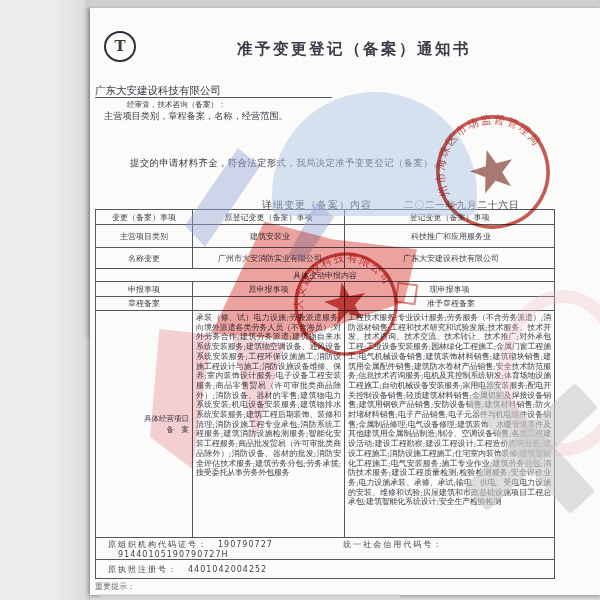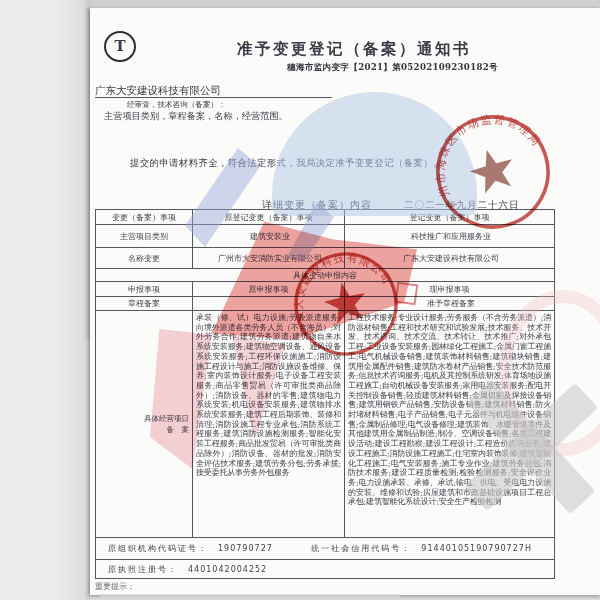--- a/index.html
+++ b/index.html
@@ -83,21 +83,20 @@
   <div class="wm bdia2"></div>
   <div class="wm redA"></div>
   <div class="wm pinkA"></div>
   <div class="wm pinkB"></div>
   <div class="wm ringO"></div>
   <div class="wm grayX1"></div>
   <div class="wm grayX2"></div>
 
   <div class="t-logo">T</div>
   <div class="txt title">准予变更登记（备案）通知书</div>
-  <div class="txt docno">穗海市监内变字【2021】第05202109230182号</div>
   <div class="txt company">广东大安建设科技有限公司</div>
   <div class="company-line"></div>
   <div class="txt small1">经审查，技术咨询（备案）：</div>
   <div class="txt small2">主营项目类别，章程备案，名称，经营范围。</div>
   <div class="txt para">提交的申请材料齐全，符合法定形式，我局决定准予变更登记（备案）。</div>
   <div class="txt caption">详细变更（备案）内容</div>
   <div class="txt docdate">二〇二一年九月二十六日</div>
 
   <table class="main">
     <tbody>
@@ -133,21 +132,21 @@
       <td class="lab scopelab">
         <div>具体经营项目</div>
         <div>备　案</div>
       </td>
       <td class="scope">承装（修、试）电力设施;劳务派遣服务;向境外派遣各类劳务人员（不含海员）;对外劳务合作;建筑劳务派遣;建筑物自来水系统安装服务;建筑物空调设备、通风设备系统安装服务;工程环保设施施工;消防设施工程设计与施工;消防设施设备维修、保养;室内装饰设计服务;电子设备工程安装服务;商品零售贸易（许可审批类商品除外）;消防设备、器材的零售;建筑物电力系统安装;机电设备安装服务;建筑物排水系统安装服务;建筑工程后期装饰、装修和清理;消防设施工程专业承包;消防系统工程服务;建筑消防设施检测服务;智能化安装工程服务;商品批发贸易（许可审批类商品除外）;消防设备、器材的批发;消防安全评估技术服务;建筑劳务分包;劳务承揽;接受委托从事劳务外包服务</td>
       <td class="scope">工程技术服务;专业设计服务;劳务服务（不含劳务派遣）;消防器材销售;工程和技术研究和试验发展;技术服务、技术开发、技术咨询、技术交流、技术转让、技术推广;对外承包工程;工业设备安装服务;园林绿化工程施工;金属门窗工程施工;电气机械设备销售;建筑装饰材料销售;建筑砌块销售;建筑用金属配件销售;建筑防水卷材产品销售;安全技术防范服务;信息技术咨询服务;电机及其控制系统研发;体育场地设施工程施工;自动机械设备安装服务;家用电器安装服务;配电开关控制设备销售;轻质建筑材料销售;金属切割及焊接设备销售;建筑用钢铁产品销售;安防设备销售;建筑材料销售;防火封堵材料销售;电子产品销售;电子元器件与机电组件设备销售;金属制品修理;电气设备修理;建筑装饰、水暖管道零件及其他建筑用金属制品制造;制冷、空调设备销售;各类工程建设活动;建设工程勘察;建设工程设计;工程造价咨询业务;建设工程施工;消防设施工程施工;住宅室内装饰装修;建筑智能化工程施工;电气安装服务;施工专业作业;建筑劳务分包;消防技术服务;建设工程质量检测;检验检测服务;安全评价业务;电力设施承装、承修、承试;输电、供电、受电电力设施的安装、维修和试验;房屋建筑和市政基础设施项目工程总承包;建筑智能化系统设计;安全生产检验检测</td>
     </tr>
     <tr style="height:22px">
       <td class="footrow" colspan="3">
         <b>原组织机构代码证号：</b><span class="num">190790727</span>
-        <b style="margin-left:36px">统一社会信用代码号：</b><span class="num">91440105190790727H</span>
+        <b style="margin-left:68px">统一社会信用代码号：</b><span class="num">91440105190790727H</span>
       </td>
     </tr>
     <tr style="height:19px">
       <td class="footrow" colspan="3">
         <b>原执照注册号：</b><span class="num">4401042004252</span>
       </td>
     </tr>
   </tbody>
     </table>
 

